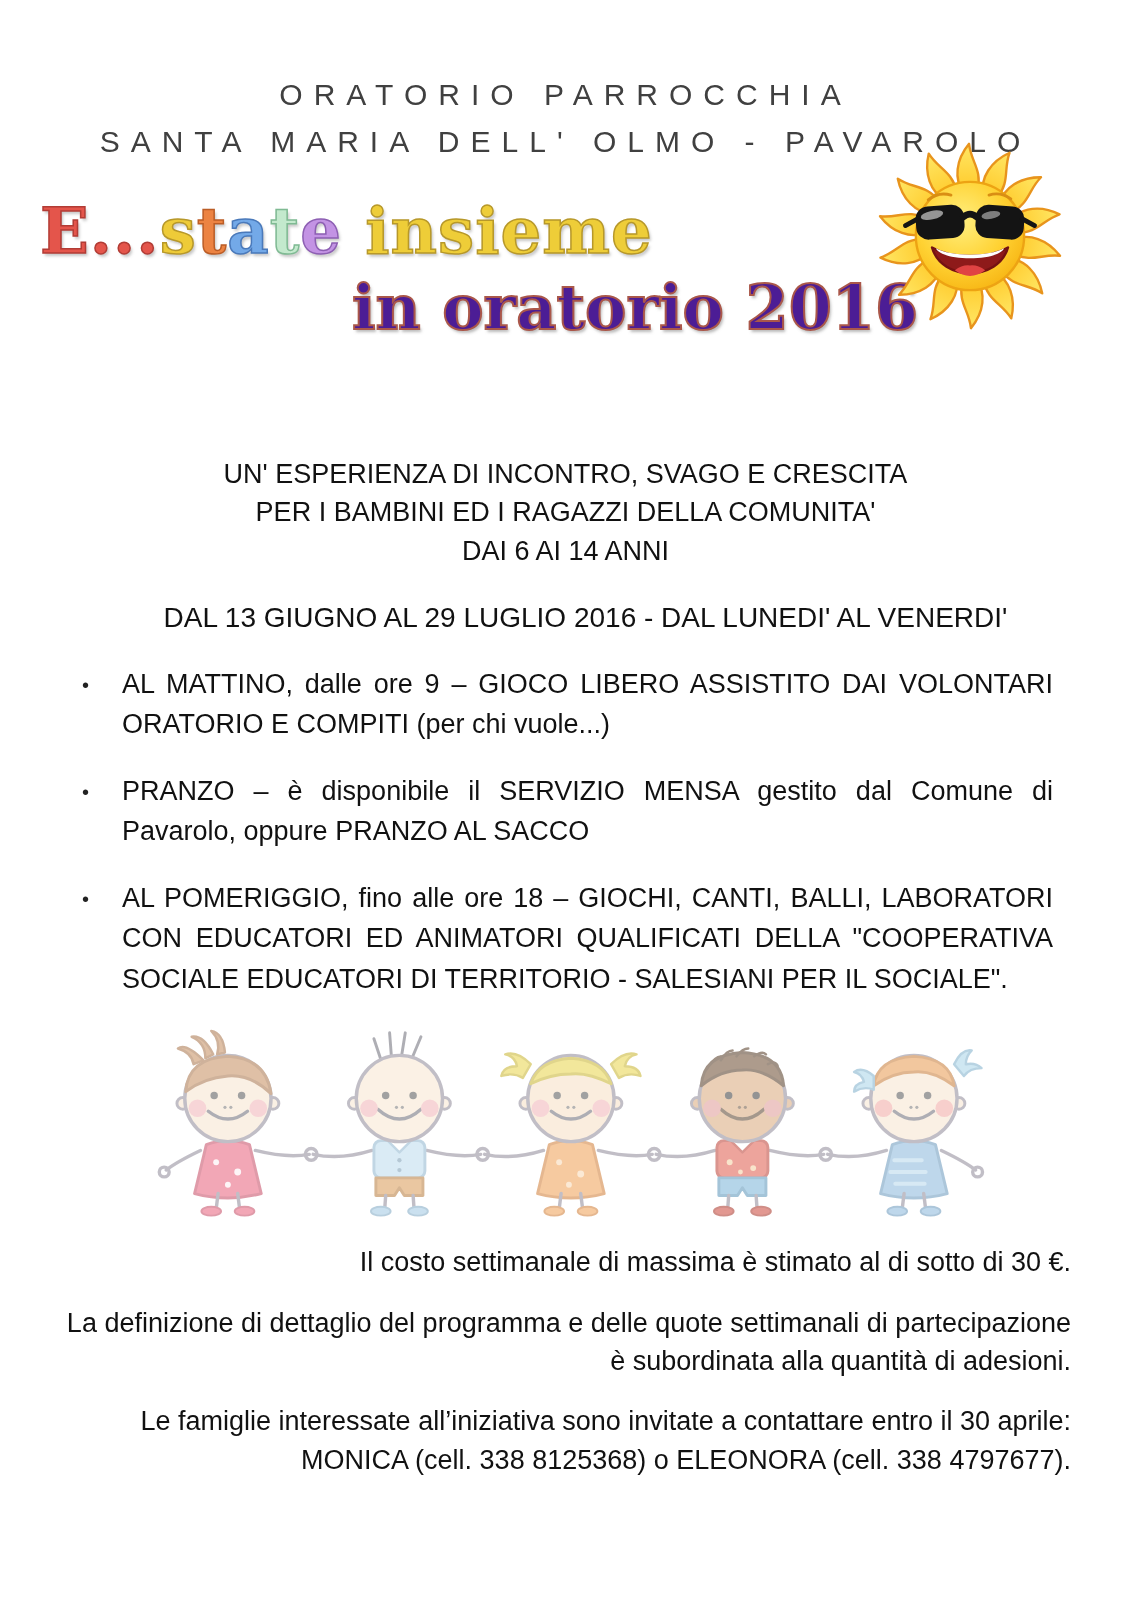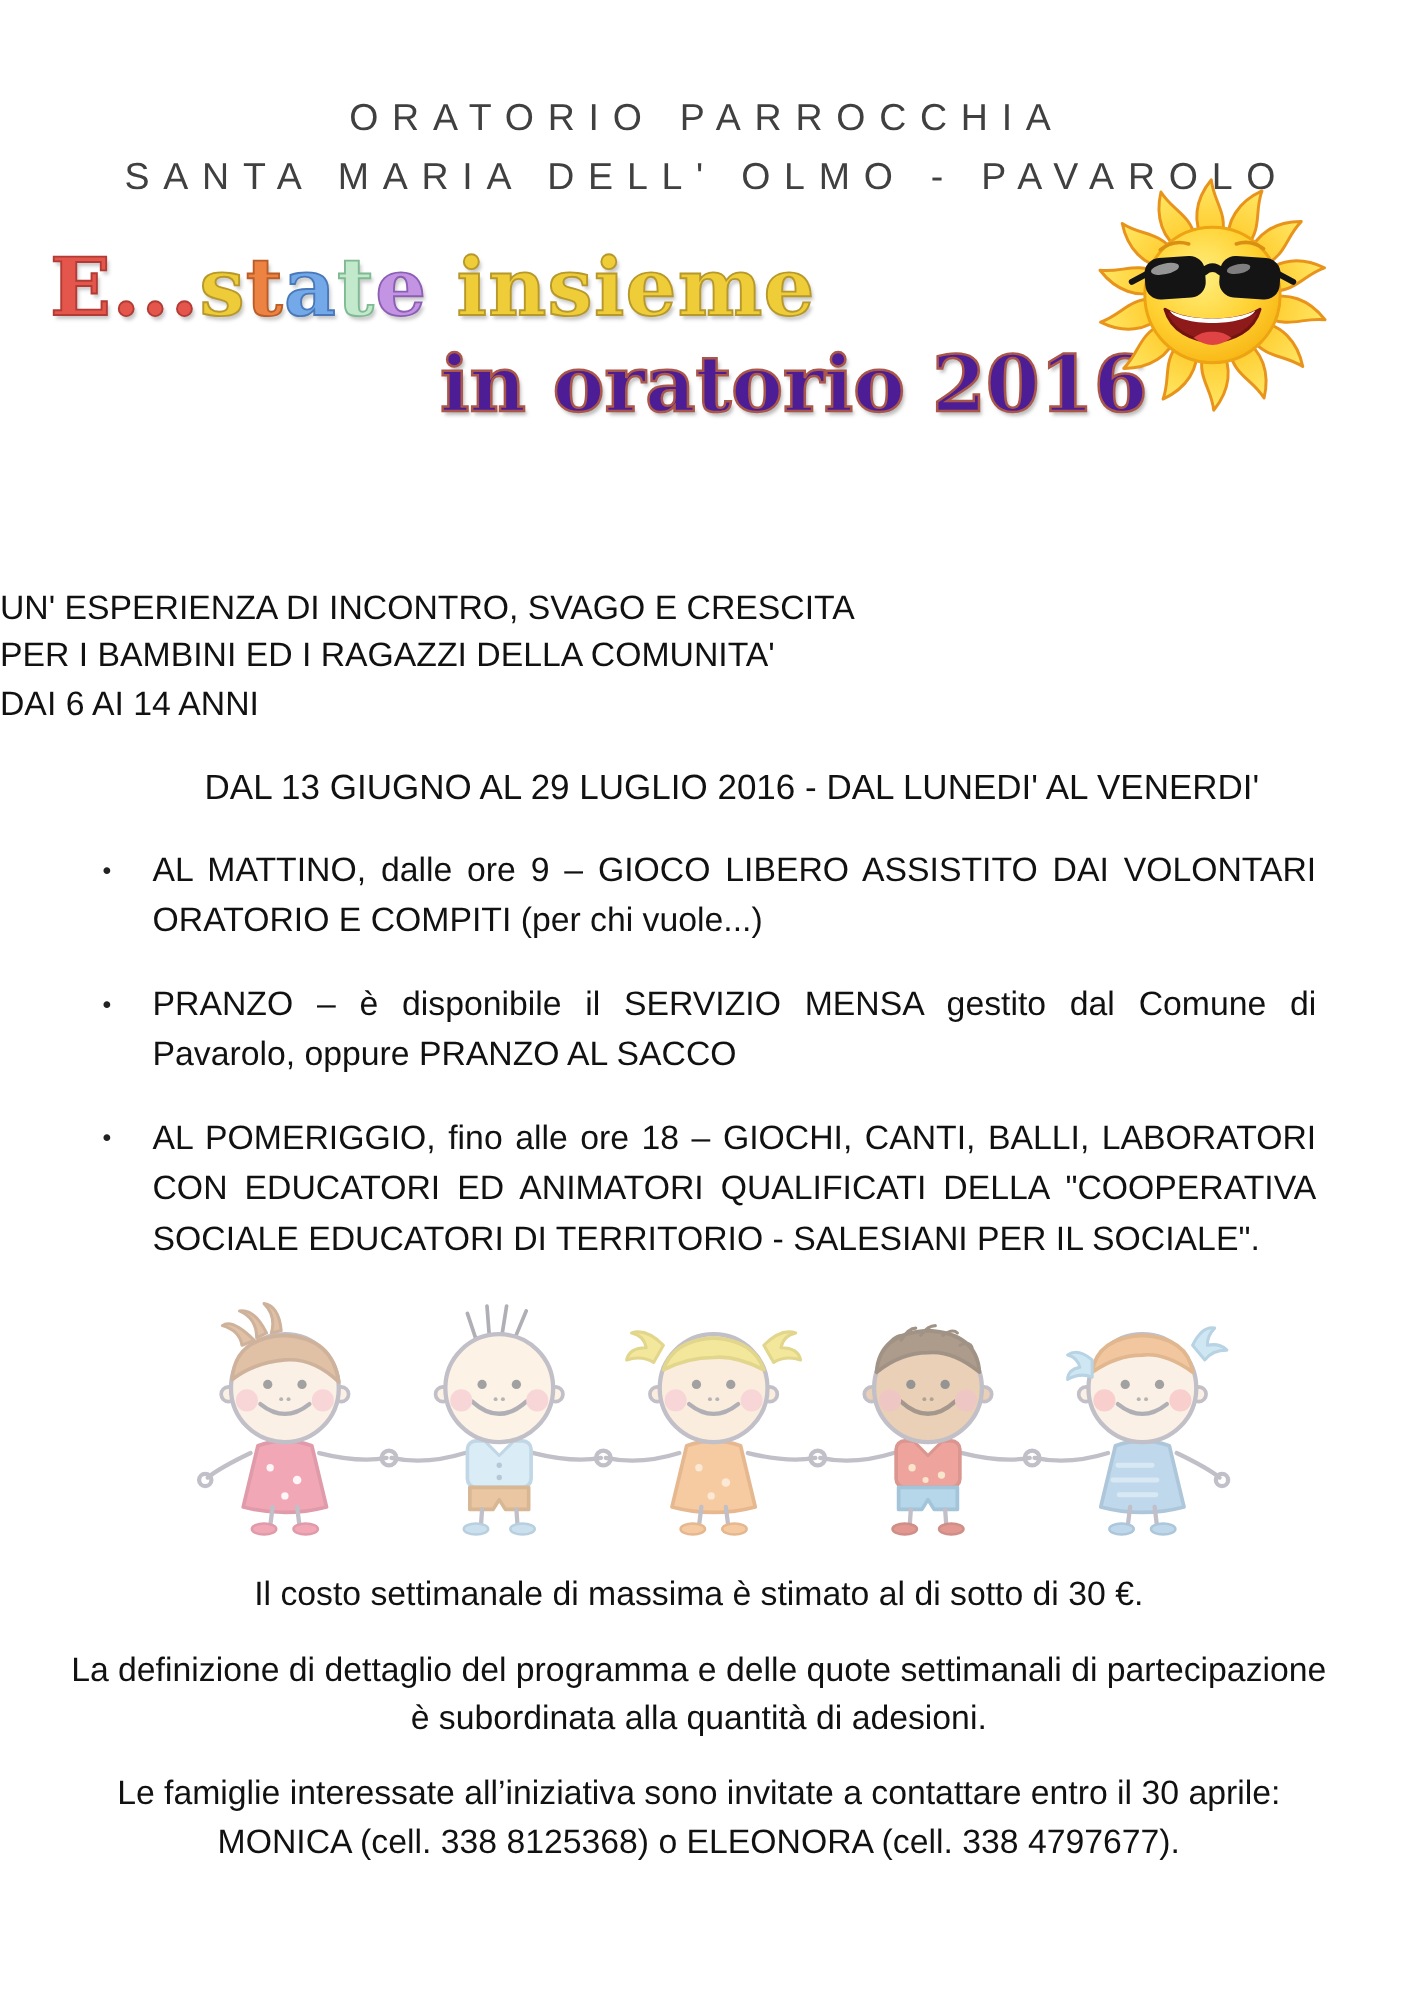--- a/index.html
+++ b/index.html
@@ -30,37 +30,37 @@
   .title-line2{
     margin-left:352px;margin-top:14px;
     font-family:"DejaVu Serif","Liberation Serif",serif;
     font-weight:bold;font-size:62px;line-height:1.0;
     color:#4c1d95;
     -webkit-text-stroke:2px #aa574a;
     text-shadow:2px 3px 3px rgba(120,120,120,0.5);
   }
   .sun-wrap{position:absolute;top:-58px;right:66px;width:190px;height:190px;}
   
-  .intro{margin-top:56px;text-align:left;font-size:27px;line-height:1.42;font-weight:500;}
+  .intro{margin-top:44px;text-align:center;font-size:27px;line-height:1.42;font-weight:500;}
   .schedule-heading{margin-top:32px;text-align:center;font-size:28px;font-weight:500;padding-left:40px;}
   .program{list-style:none;margin:30px 0 0 0;padding:0 78px 0 78px;}
   .program li{
     position:relative;
     padding-left:44px;
     margin-bottom:26px;
     font-size:27px;line-height:1.5;
     text-align:justify;font-weight:500;
   }
   .program li .dot{
     position:absolute;left:4px;top:6px;font-size:20px;color:#222;
   }
   
   .kids-wrap{width:864px;margin:10px auto 6px auto;}
   
-  .fpar{text-align:center;font-size:27px;line-height:1.42;font-weight:500;margin:22px 60px 0 47px;}
+  .fpar{text-align:right;font-size:27px;line-height:1.42;font-weight:500;margin:22px 60px 0 47px;}
 </style>
 </head>
 <body>
 
 <div class="page">
 
   <div class="header">
     <div class="h-line">ORATORIO PARROCCHIA</div>
     <div class="h-line">SANTA MARIA DELL' OLMO - PAVAROLO</div>
   </div>

